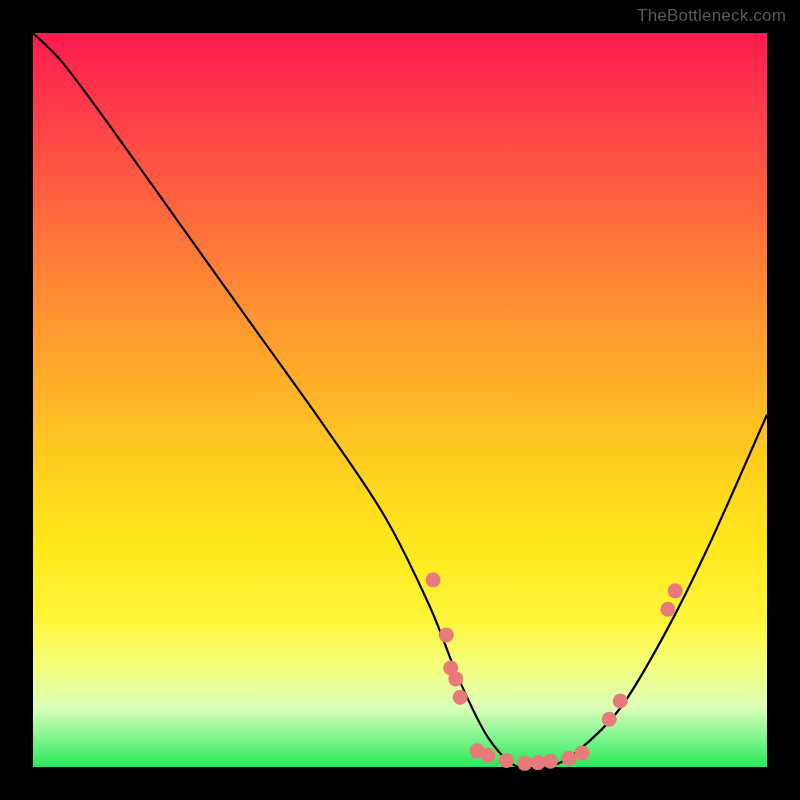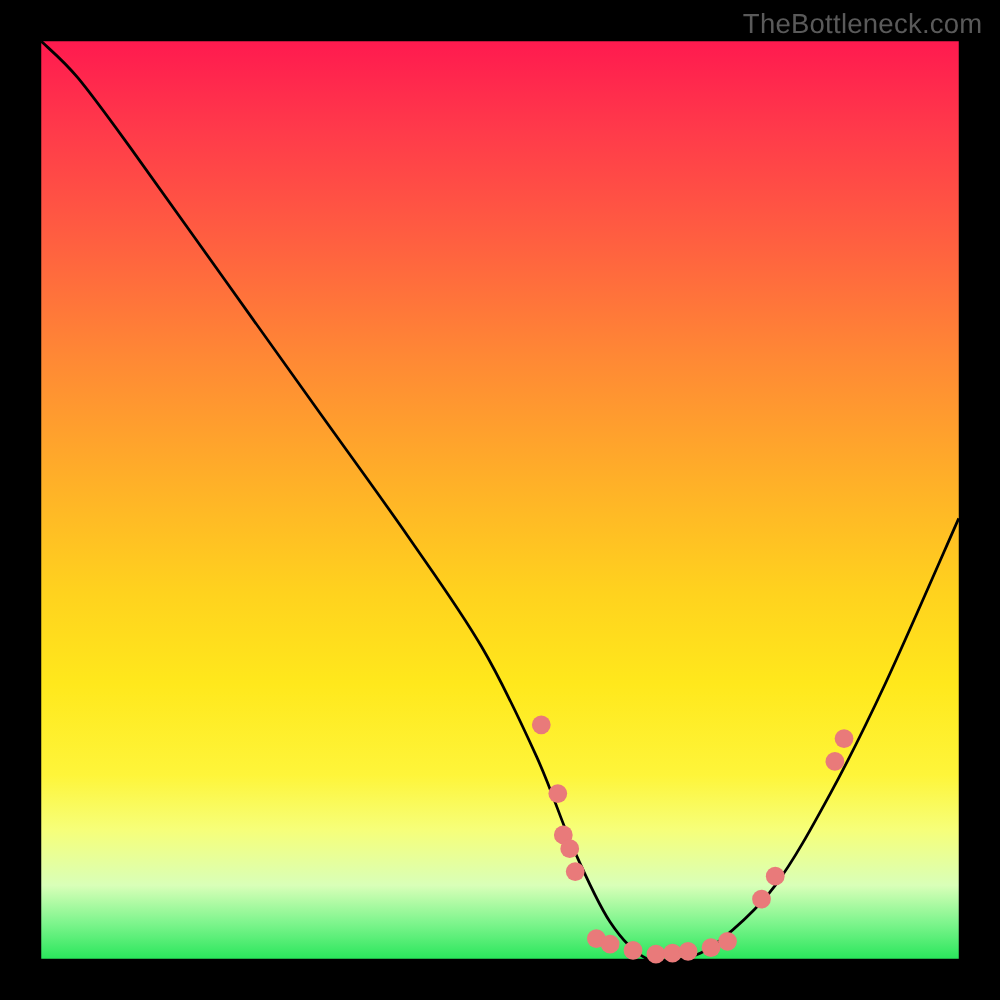--- a/index.html
+++ b/index.html
@@ -40,21 +40,21 @@
       #d9ffb8 92%,
       #80f58e 96%,
       #2ae65c 100%
     );
   }
   .watermark {
     position: absolute;
     top: 6px;
     right: 14px;
     color: #5a5a5a;
-    font-size: 22px;
+    font-size: 17px;
     font-weight: 500;
     letter-spacing: 0.2px;
     user-select: none;
   }
   svg.curve {
     position: absolute;
     left: 0;
     top: 0;
     width: 734px;
     height: 734px;

